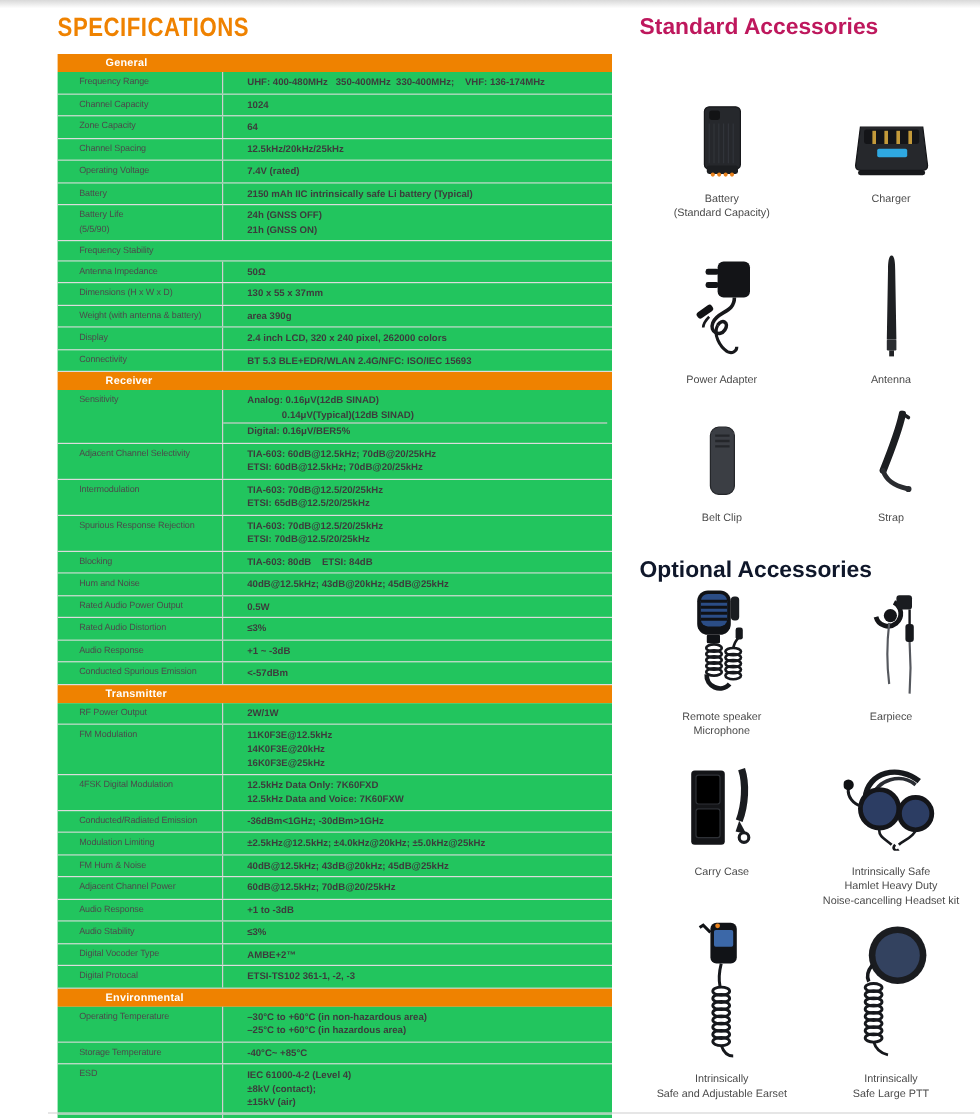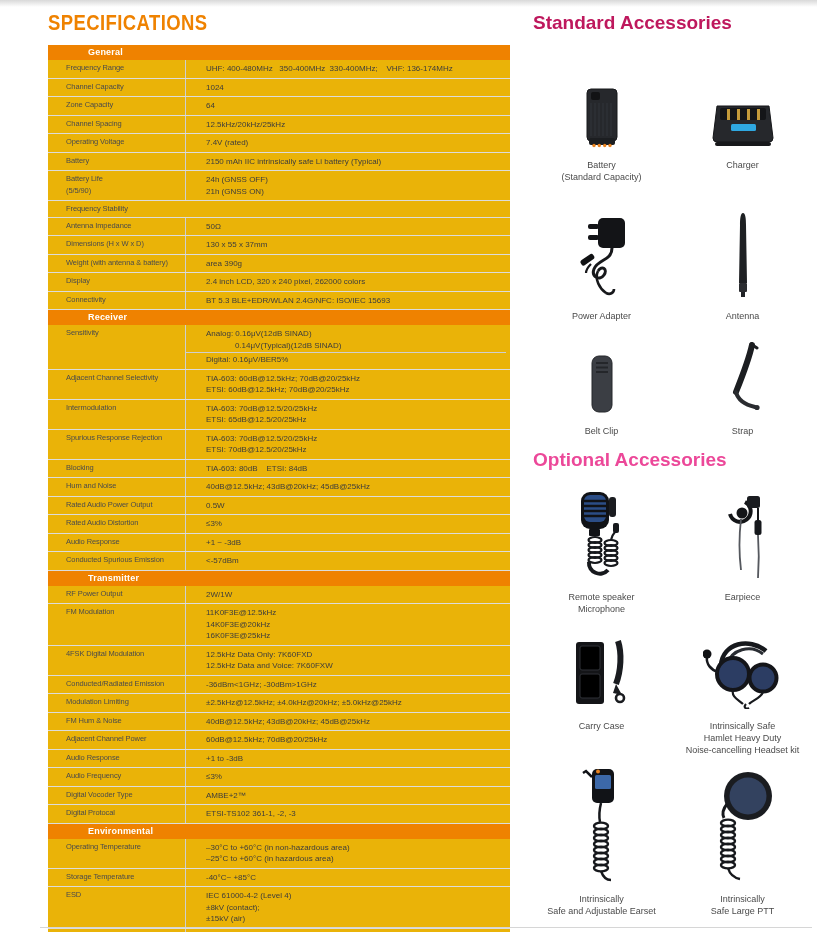--- a/index.html
+++ b/index.html
@@ -8,33 +8,33 @@
   .top-shade{position:absolute;top:0;left:0;width:100%;height:7px;
         background:linear-gradient(#bfbfbf,#ffffff);opacity:.6;}
   .bottom-line{position:absolute;left:40px;right:5px;bottom:4px;height:1px;background:#d6d6d6;}
 
   
   .left-col{position:absolute;left:48px;top:10px;width:462px;}
   .page-title{color:#EF8200;font-size:22px;font-weight:bold;letter-spacing:.5px;
         transform:scaleX(.84);transform-origin:left center;margin:0 0 9px 0;white-space:nowrap;}
   .sec-header{background:#EF8200;color:#ffffff;font-weight:bold;font-size:9px;
         line-height:15px;height:15px;padding-left:40px;letter-spacing:.2px;}
-  .spec-row{display:flex;border-bottom:1px solid #dcdcdc;background:#eab308;}
+  .spec-row{display:flex;border-bottom:1px solid #dcdcdc;background:#22c55e;}
   .spec-label{width:137px;box-sizing:border-box;padding:2px 2px 2px 18px;
         font-size:7.5px;letter-spacing:-.1px;line-height:11.5px;color:#4b4b4b;white-space:nowrap;}
   .spec-value{flex:1;border-left:1px solid #cfcfcf;box-sizing:border-box;
-        padding:2px 4px 2px 20px;font-size:8px;line-height:11.5px;color:#3c3c3c;}
+        padding:2px 4px 2px 20px;font-size:8px;line-height:11.5px;color:#3c3c3c;font-weight:bold;}
   .vline{white-space:pre;}
   .vgroup{padding:1px 0;}
   .vgroup-sep{border-top:1px solid #cfcfcf;margin-left:-20px;padding-left:20px;}
 
   
   .acc-heading{position:absolute;left:533px;font-size:19px;font-weight:bold;margin:0;white-space:nowrap;}
   #std-heading{top:12px;color:#be185d;}
-  #opt-heading{top:449px;color:#ec4899;}
+  #opt-heading{top:465px;color:#0f172a;}
   .acc-grid{position:absolute;left:531px;width:282px;display:grid;grid-template-columns:1fr 1fr;}
   #std-grid{top:64px;}
   #opt-grid{top:488px;}
   .acc-cell{display:flex;flex-direction:column;align-items:center;margin-bottom:16px;}
   .icon-box{display:flex;align-items:flex-end;justify-content:center;margin-bottom:11px;}
   #std-grid .acc-cell:nth-child(-n+2) .icon-box{height:84px;}
   #std-grid .acc-cell:nth-child(n+3):nth-child(-n+4) .icon-box{height:100px;}
   #std-grid .acc-cell:nth-child(n+5) .icon-box{height:76px;}
   #opt-grid .acc-cell:nth-child(-n+2) .icon-box{height:92px;}
   #opt-grid .acc-cell:nth-child(n+3):nth-child(-n+4) .icon-box{height:78px;}
@@ -365,21 +365,21 @@
             <div>Audio Response</div>
           </div>
           <div class="spec-value">
             <div class="vgroup">
               <div class="vline">+1 to -3dB</div>
             </div>
           </div>
         </div>
         <div class="spec-row">
           <div class="spec-label">
-            <div>Audio Frequency</div>
+            <div>Audio Stability</div>
           </div>
           <div class="spec-value">
             <div class="vgroup">
               <div class="vline">≤3%</div>
             </div>
           </div>
         </div>
         <div class="spec-row">
           <div class="spec-label">
             <div>Digital Vocoder Type</div>

